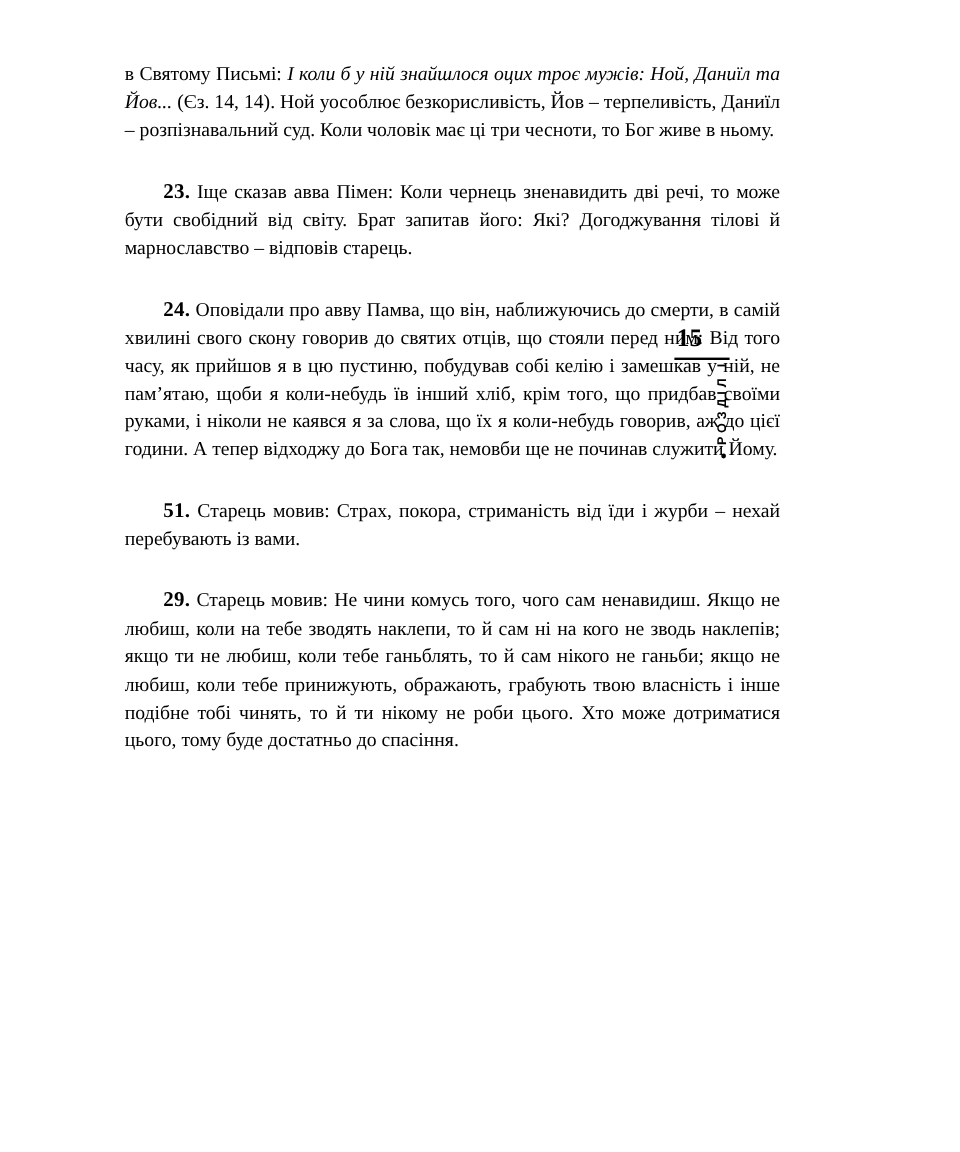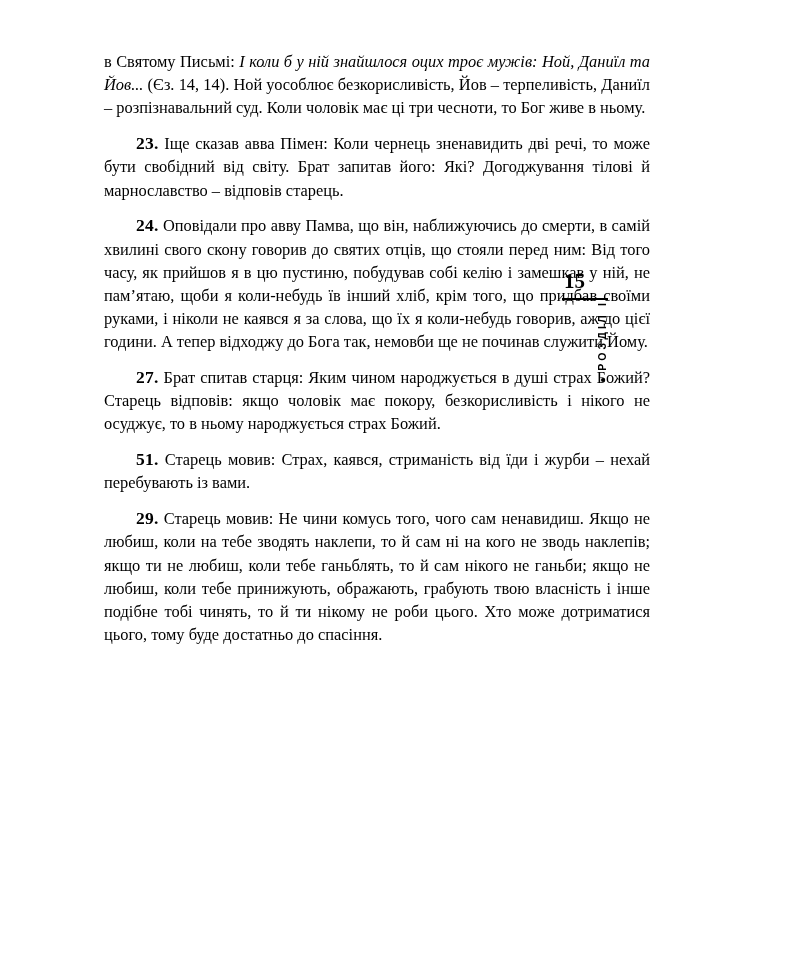--- a/index.html
+++ b/index.html
@@ -30,21 +30,21 @@
   }
   .para {
     font-size: 16.4px;
     line-height: 1.415;
     text-align: justify;
     text-justify: inter-word;
     margin: 0 0 0 0;
     hyphens: manual;
   }
   .para + .para {
-    margin-top: 11px;
+    margin-top: 27px;
   }
   .indent {
     text-indent: 32px;
   }
   .num {
     font-weight: bold;
     font-size: 17.5px;
     letter-spacing: 0.2px;
   }
   .ital {
@@ -98,22 +98,21 @@
 </style>
 </head>
 <body>
 
 <div class="page">
 
   <div class="text-column">
       <p class="para"><span>в Святому Письмі</span><span>: </span><span class="ital">І коли б у ній знайшлося оцих троє мужів: Ной, Даниїл та Йов...</span><span> (Єз. 14, 14). Ной уособлює безкорисливість, Йов – терпеливість, Даниїл – розпізнавальний суд. Коли чоловік має ці три чесноти, то Бог живе в ньому.</span></p>
       <p class="para indent"><span class="num">23.</span><span> Іще сказав авва Пімен: Коли чернець зненавидить дві речі, то може бути свобідний від світу. Брат запитав його: Які? Догоджування тілові й марнославство – відповів старець.</span></p>
       <p class="para indent"><span class="num">24.</span><span> Оповідали про авву Памва, що він, наближуючись до смерти, в самій хвилині свого скону говорив до святих отців, що стояли перед ним: Від того часу, як прийшов я в цю пустиню, побудував собі келію і замешкав у ній, не пам’ятаю, щоби я коли-небудь їв інший хліб, крім того, що придбав своїми руками, і ніколи не каявся я за слова, що їх я коли-небудь говорив, аж до цієї години. А тепер відходжу до Бога так, немовби ще не починав служити Йому.</span></p>
-      <p class="para indent"><span class="num">27.</span><span> Брат спитав старця: Яким чином народжується в душі страх Божий? Старець відповів: якщо чоловік має покору, безкорисливість і нікого не осуджує, то в ньому народжується страх Божий.</span></p>
-      <p class="para indent"><span class="num">51.</span><span> Старець мовив: Страх, каявся, стриманість від їди і журби – нехай перебувають із вами.</span></p>
+      <p class="para indent"><span class="num">51.</span><span> Старець мовив: Страх, покора, стриманість від їди і журби – нехай перебувають із вами.</span></p>
       <p class="para indent"><span class="num">29.</span><span> Старець мовив: Не чини комусь того, чого сам ненавидиш. Якщо не любиш, коли на тебе зводять наклепи, то й сам ні на кого не зводь наклепів; якщо ти не любиш, коли тебе ганьблять, то й сам нікого не ганьби; якщо не любиш, коли тебе принижують, ображають, грабують твою власність і інше подібне тобі чинять, то й ти нікому не роби цього. Хто може дотриматися цього, тому буде достатньо до спасіння.</span></p>
     </div>
 
   <div class="margin-block">
     <div class="folio">15</div>
     <div class="folio-rule"></div>
   </div>
 
   <div class="side-label">РОЗДІЛ І</div>
   <div class="side-dot"></div>

